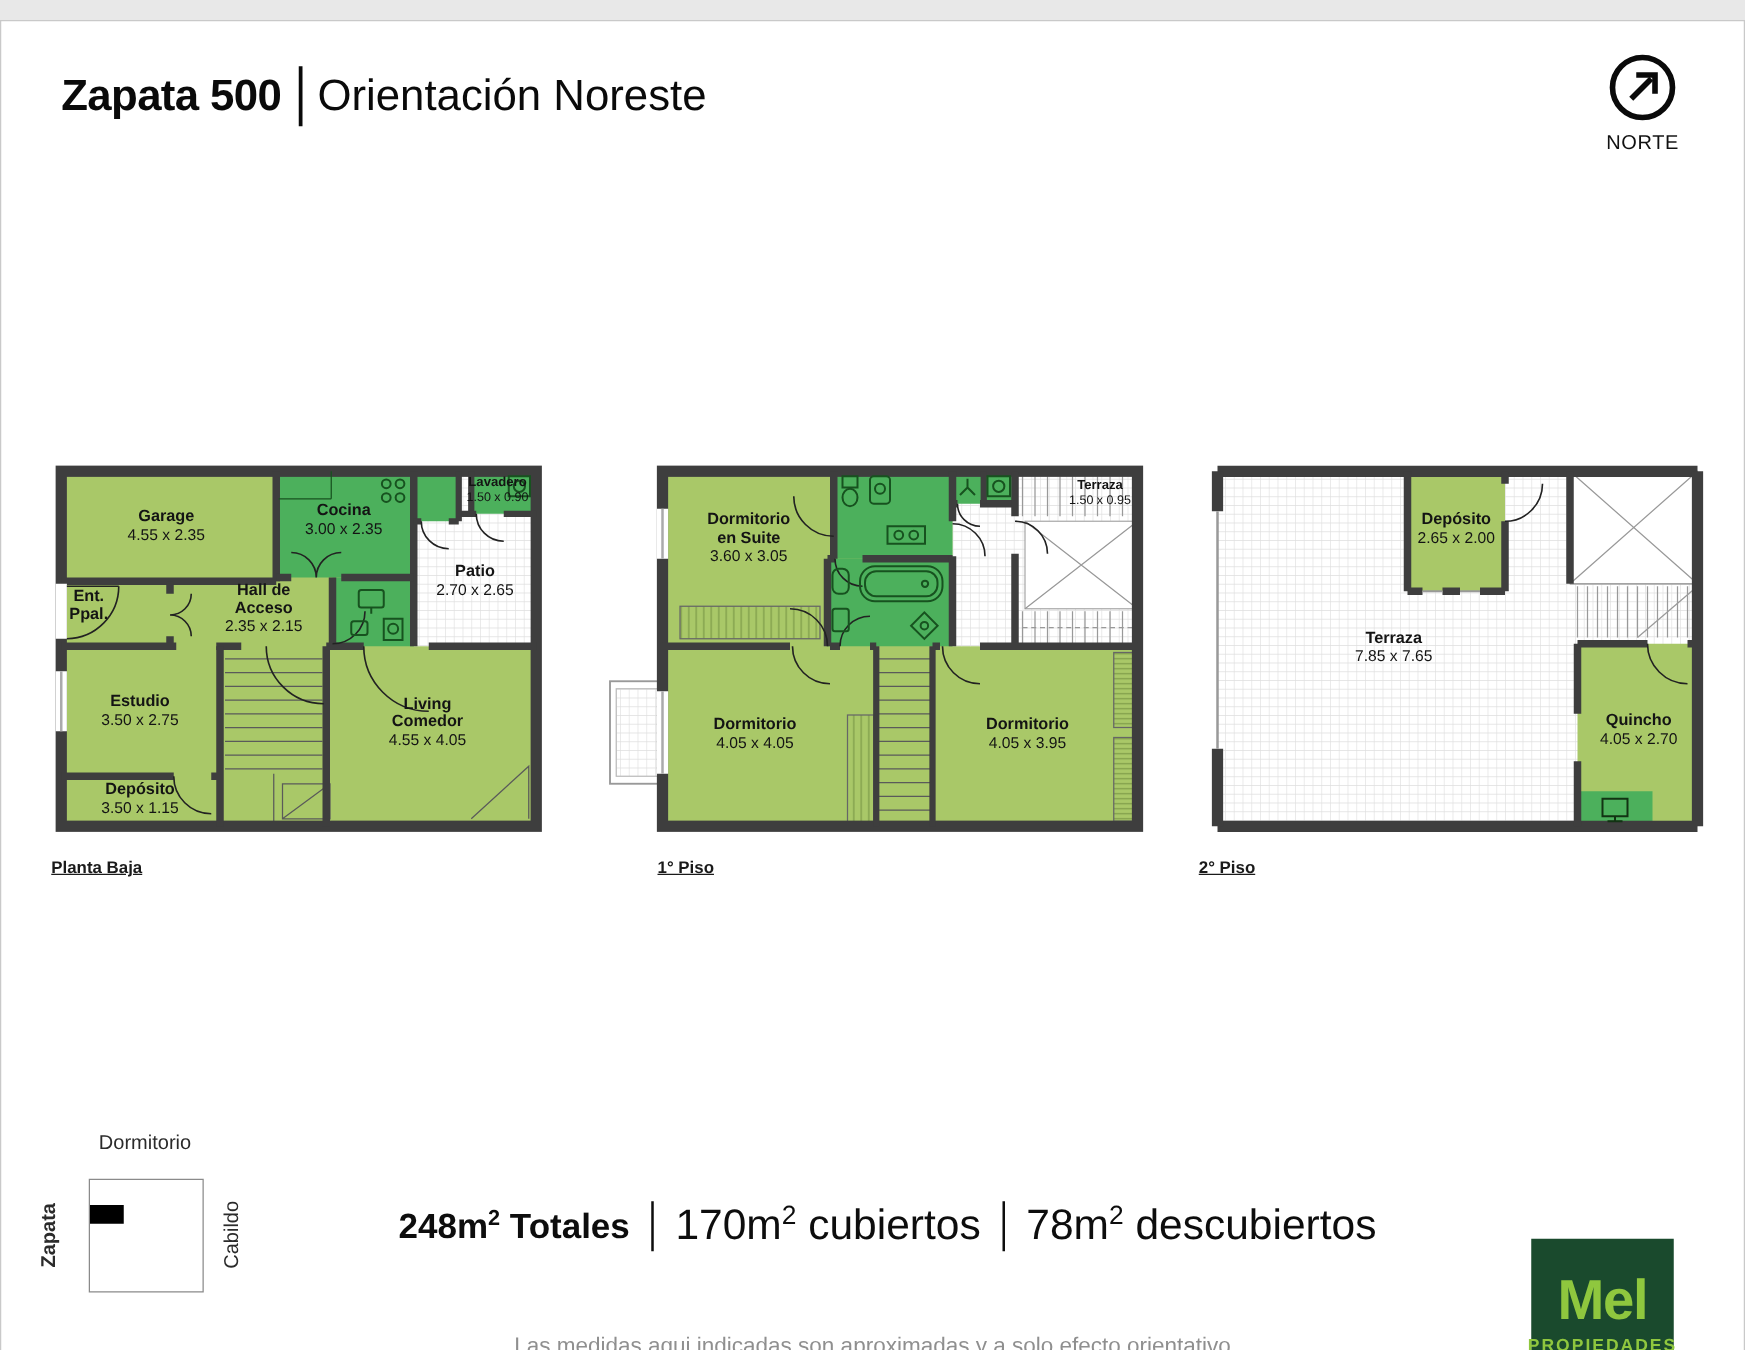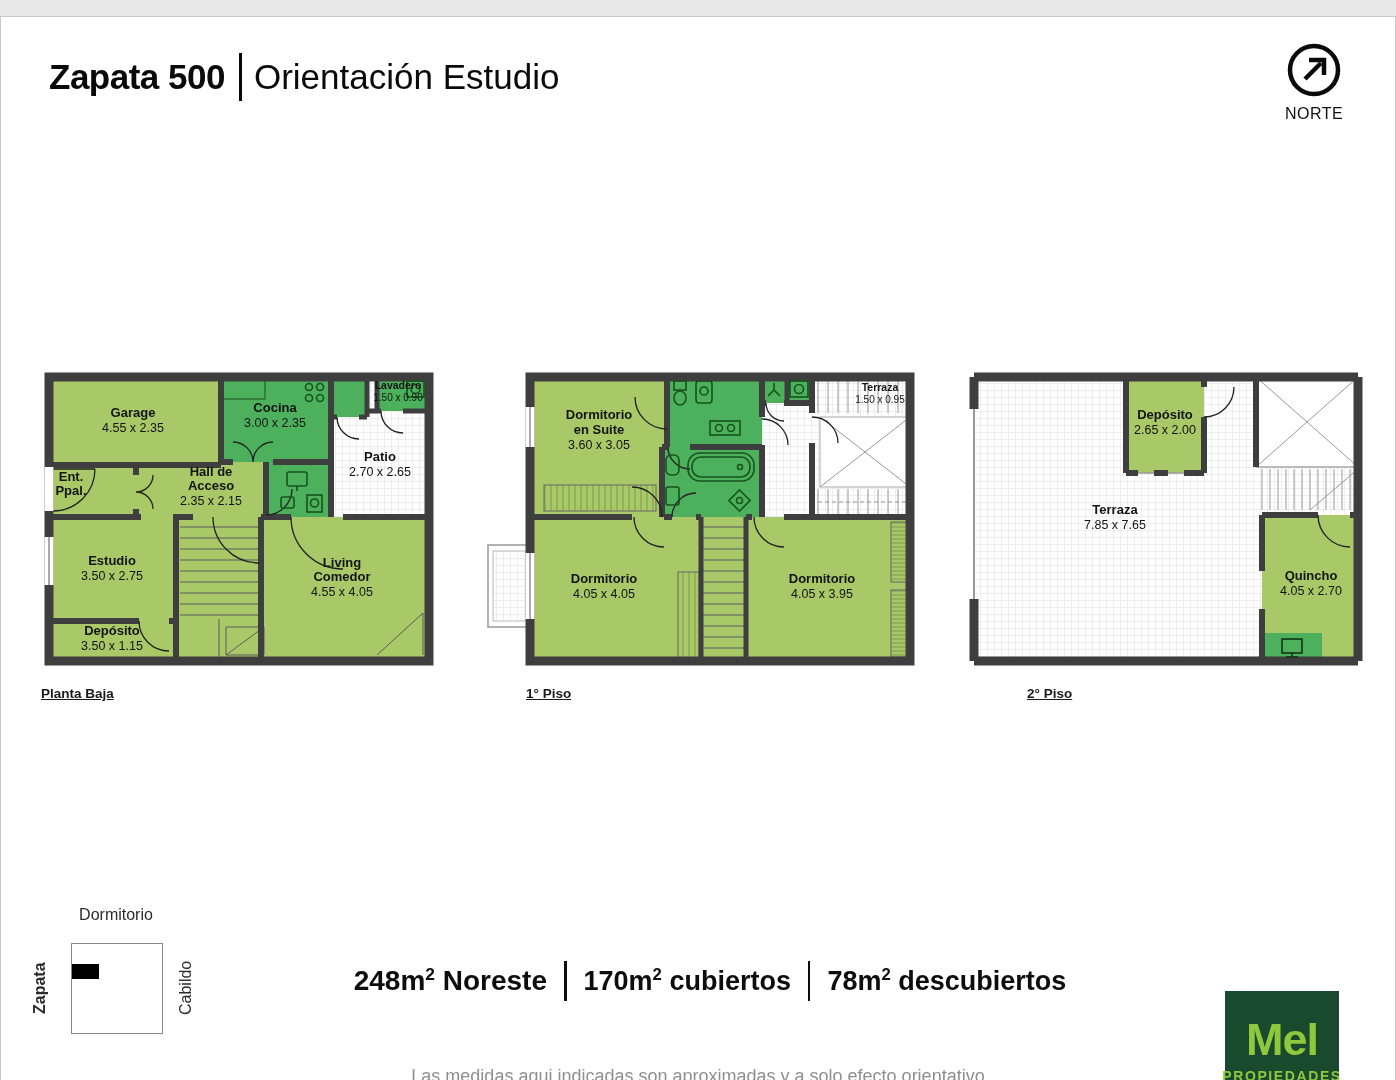--- a/index.html
+++ b/index.html
@@ -20,38 +20,38 @@
   .rname-s{font-size:10.5px;font-weight:700;fill:#141414;}
   .rdim-s{font-size:10px;fill:#141414;}
   
   .map-street{position:absolute;font-size:16px;color:#2b2b2b;}
   .map-square{position:absolute;left:70px;top:926px;width:90px;height:89px;border:1.5px solid #8a8a8a;background:#fff;}
   .map-marker{position:absolute;left:0;top:20px;width:27px;height:15px;background:#000;}
   .vtext{writing-mode:vertical-rl;transform:rotate(180deg);height:90px;display:flex;align-items:center;justify-content:center;}
   
   .totals{position:absolute;top:944px;left:0;width:100%;display:flex;justify-content:center;align-items:center;transform:translateX(12px);color:#0d0d0d;}
   .t-bold{font-size:28px;font-weight:700;}
-  .t-reg{font-size:27px;font-weight:700;}
+  .t-reg{font-size:34px;font-weight:400;}
   .totals sup{font-size:62%;font-weight:inherit;}
   .t-sep{width:2.5px;height:40px;background:#0d0d0d;margin:0 17px;}
   
   .logo{position:absolute;left:1224px;top:974px;width:114px;height:118px;background:#1a4a2d;display:flex;flex-direction:column;align-items:center;justify-content:center;}
   .logo-brand{color:#8fc73e;font-size:45px;font-weight:700;line-height:1;letter-spacing:-1px;}
   .logo-tagline{color:#8fc73e;font-size:14px;font-weight:700;letter-spacing:1.6px;margin-top:6px;text-align:right;}
   .disclaimer{position:absolute;top:1049px;left:0;width:100%;text-align:center;font-size:18px;color:#8f8f8f;}
 </style>
 </head>
 <body>
 
 <div class="canvas">
 
   <div class="titlebar">
     <span class="title-bold">Zapata 500</span>
     <span class="title-sep"></span>
-    <span class="title-rest">Orientación Estudio</span>
+    <span class="title-rest">Orientación Noreste</span>
   </div>
 
   <div class="north">
     <svg width="58" height="58" viewBox="0 0 58 58">
       <circle cx="29" cy="29" r="24" fill="none" stroke="#0a0a0a" stroke-width="4.5"></circle>
       <line x1="20" y1="38" x2="36" y2="22" stroke="#0a0a0a" stroke-width="4.5"></line>
       <path d="M24,19 H39 V34" fill="none" stroke="#0a0a0a" stroke-width="4.5"></path>
     </svg>
     <div class="north-label">NORTE</div>
   </div>
@@ -305,34 +305,34 @@
       <text class="rdim" x="199" y="65">2.65 x 2.00</text>
       <text class="rname" x="149" y="145">Terraza</text>
       <text class="rdim" x="149" y="160">7.85 x 7.65</text>
       <text class="rname" x="345" y="211">Quincho</text>
       <text class="rdim" x="345" y="226">4.05 x 2.70</text>
     </g>
   </svg>
 
   <div class="fl" style="left:40px;top:669px">Planta Baja</div>
   <div class="fl" style="left:525px;top:669px">1° Piso</div>
-  <div class="fl" style="left:1026px;top:669px">2° Piso</div>
+  <div class="fl" style="left:958px;top:669px">2° Piso</div>
 
   <div>
     <div class="map-street" style="left:55px;top:889px;width:120px;text-align:center">Dormitorio</div>
     <div class="map-square">
       <div class="map-marker"></div>
     </div>
     <div class="map-street vtext" style="left:30px;top:926px;font-weight:700">Zapata</div>
     <div class="map-street vtext" style="left:176px;top:926px">Cabildo</div>
     <div class="map-street" style="left:55px;top:1068px;width:120px;">Maure</div>
   </div>
 
   <div class="totals">
-    <span class="t-bold"><span>248m</span><sup>2</sup><span> Noreste</span></span>
+    <span class="t-bold"><span>248m</span><sup>2</sup><span> Totales</span></span>
     <span class="t-sep"></span>
     <span class="t-reg"><span>170m</span><sup>2</sup><span> cubiertos</span></span>
     <span class="t-sep"></span>
     <span class="t-reg"><span>78m</span><sup>2</sup><span> descubiertos</span></span>
   </div>
 
   <div class="logo">
     <div class="logo-brand">Mel</div>
     <div class="logo-tagline">PROPIEDADES</div>
   </div>

